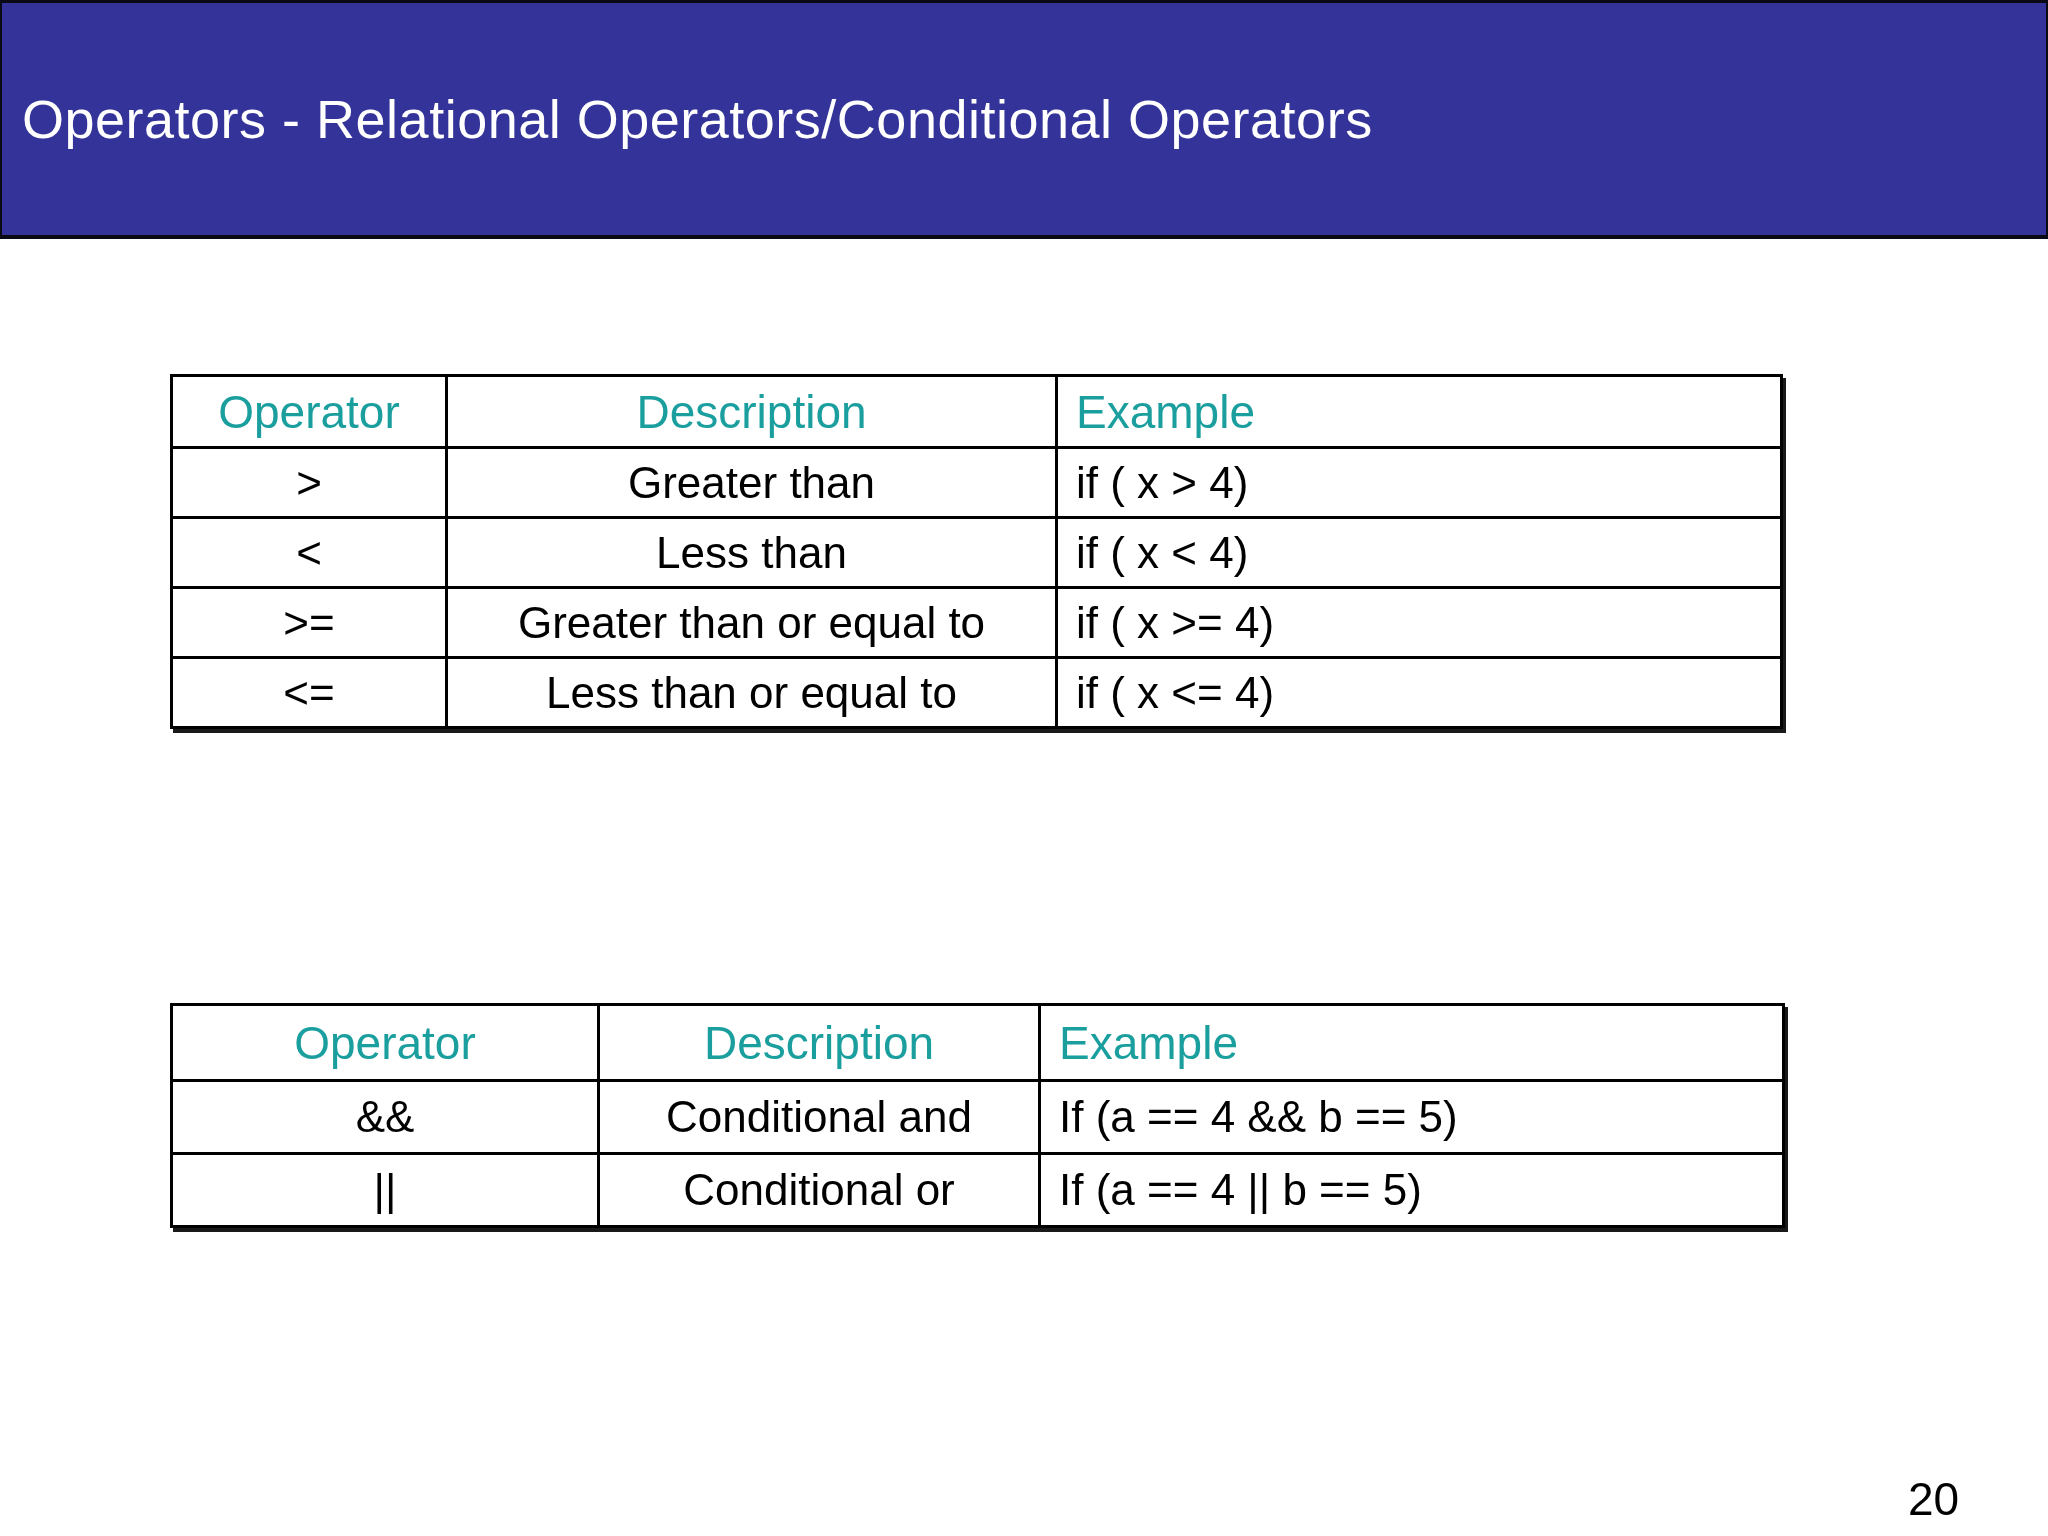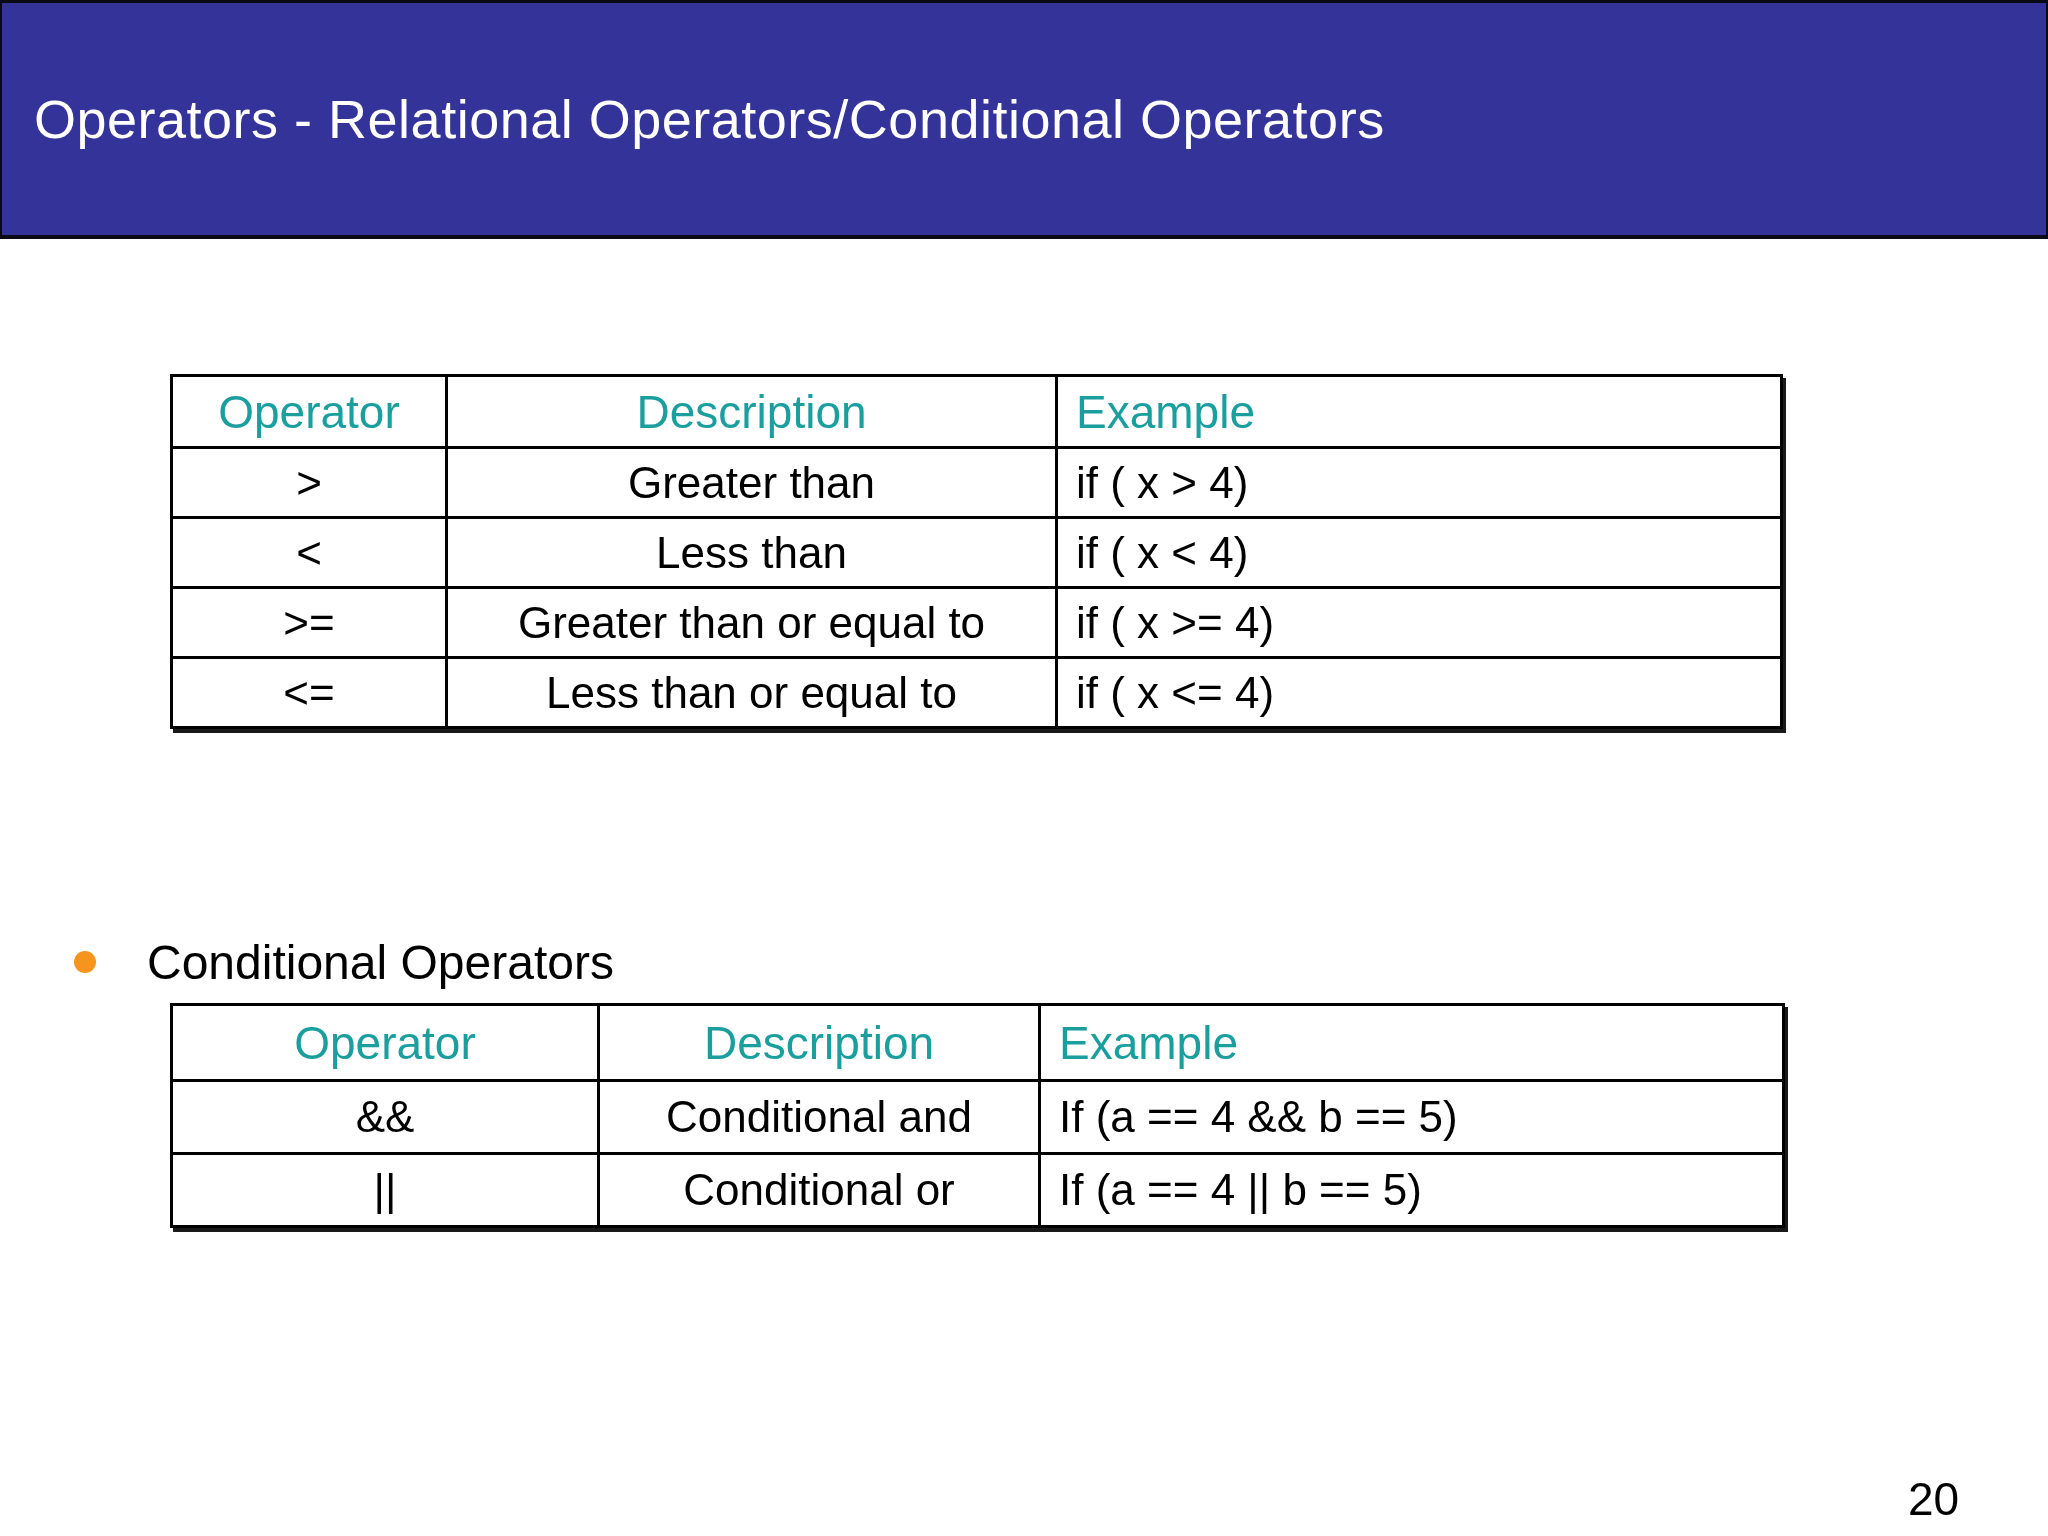--- a/index.html
+++ b/index.html
@@ -22,21 +22,21 @@
     box-sizing: border-box;
     background: var(--banner, #333399);
     border-top: 3px solid #0a0a14;
     border-bottom: 4px solid #0a0a14;
     border-left: 2px solid #0a0a14;
     border-right: 2px solid #0a0a14;
     display: flex;
     align-items: center;
   }
   .banner h1 {
-    margin: 12px;
+    margin: 0;
     padding-left: 20px;
     font-size: 54px;
     font-weight: normal;
     letter-spacing: 0.5px;
     color: #ffffff;
     white-space: nowrap;
   }
 
   
   .bullet-heading {
@@ -143,24 +143,20 @@
         <td class="col-ex">if ( x &gt;= 4)</td>
       </tr>
       <tr>
         <td class="col-op">&lt;=</td>
         <td class="col-desc">Less than or equal to</td>
         <td class="col-ex">if ( x &lt;= 4)</td>
       </tr>
     </tbody>
   </table>
 
-  <div class="bullet-heading heading-conditional">
-    <span class="dot"></span>
-    <span class="heading-text">Conditional Operators</span>
-  </div>
 
   <table class="optable table-conditional">
     <thead>
       <tr>
         <th class="col-op">Operator</th>
         <th class="col-desc">Description</th>
         <th class="col-ex">Example</th>
       </tr>
     </thead>
     <tbody>

